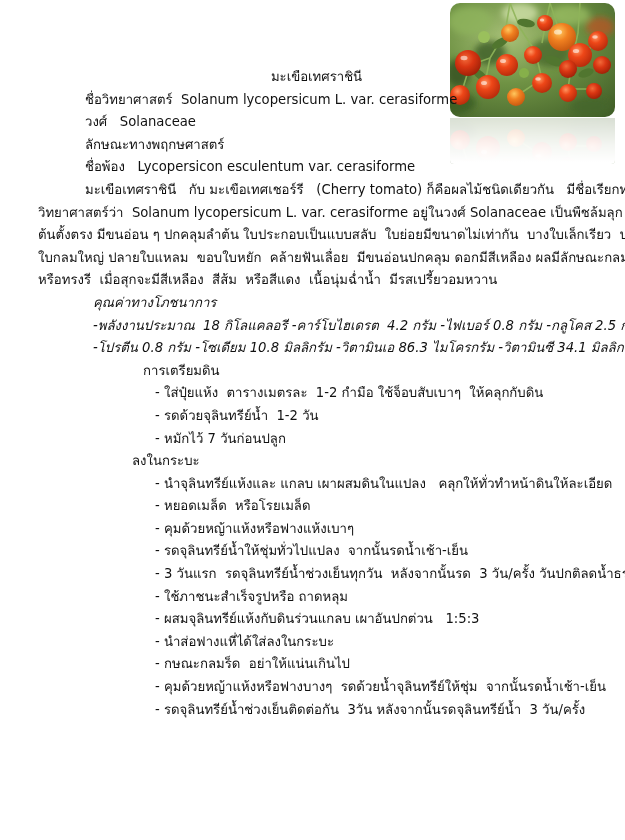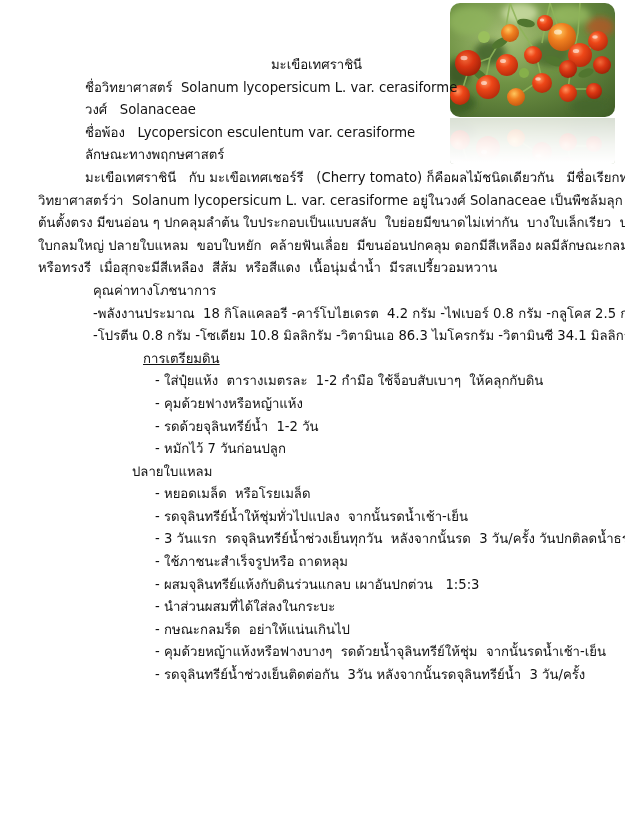--- a/index.html
+++ b/index.html
@@ -5,32 +5,32 @@
   html,body { margin:0; padding:0; }
   body {
     width:625px; height:840px;
     background:#ffffff;
     font-family:"DejaVu Sans","Liberation Sans",sans-serif;
     color:#111111;
   }
   .page { position:relative; width:625px; height:840px; overflow:hidden; background:#ffffff; }
 
   
-  .doc { position:absolute; left:38px; top:54px; width:557px; }
+  .doc { position:absolute; left:38px; top:66px; width:557px; }
   .line {
     height:22.6px; line-height:22.6px;
     font-size:13.2px;
     white-space:pre;
     color:#111111;
   }
   .center { text-align:center; }
   .i1 { padding-left:47px; }
   .bodyln { padding-left:0; }
-  .i2 { padding-left:55px; }
-  .i3 { padding-left:105px;text-decoration:underline; }
+  .i2 { padding-left:55px;font-style:italic; }
+  .i3 { padding-left:105px; }
   .bullet { padding-left:117px; }
   .g1 { padding-left:94px; }
   .g2 { padding-left:89px; }
 
   
   .photo-wrap {
     position:absolute; left:450px; top:3px; width:165px; height:114px;
     border-radius:10px; overflow:hidden;
   }
   .photo-wrap svg { display:block; }
@@ -240,40 +240,41 @@
         <ellipse cx="92" cy="17" rx="2.2" ry="1.5"></ellipse>
       </g>
     </svg></div>
     <div class="refl-fade"></div>
   </div>
 
   <div class="doc">
     <div class="line center">มะเขือเทศราชินี</div>
     <div class="line i1">ชื่อวิทยาศาสตร์  Solanum lycopersicum L. var. cerasiforme</div>
     <div class="line i1">วงศ์   Solanaceae</div>
+    <div class="line i1">ลักษณะทางพฤกษศาสตร์</div>
     <div class="line i1">ชื่อพ้อง   Lycopersicon esculentum var. cerasiforme</div>
-    <div class="line i1">ลักษณะทางพฤกษศาสตร์</div>
     <div class="line i1">มะเขือเทศราชินี   กับ มะเขือเทศเชอร์รี   (Cherry tomato) ก็คือผลไม้ชนิดเดียวกัน   มีชื่อเรียกทาง</div>
     <div class="line bodyln">วิทยาศาสตร์ว่า  Solanum lycopersicum L. var. cerasiforme อยู่ในวงศ์ Solanaceae เป็นพืชล้มลุก  ลำ</div>
     <div class="line bodyln">ต้นตั้งตรง มีขนอ่อน ๆ ปกคลุมลำต้น ใบประกอบเป็นแบบสลับ  ใบย่อยมีขนาดไม่เท่ากัน  บางใบเล็กเรียว  บาง</div>
     <div class="line bodyln">ใบกลมใหญ่ ปลายใบแหลม  ขอบใบหยัก  คล้ายฟันเลื่อย  มีขนอ่อนปกคลุม ดอกมีสีเหลือง ผลมีลักษณะกลมรี</div>
     <div class="line bodyln">หรือทรงรี  เมื่อสุกจะมีสีเหลือง  สีส้ม  หรือสีแดง  เนื้อนุ่มฉ่ำน้ำ  มีรสเปรี้ยวอมหวาน</div>
     <div class="line i2">คุณค่าทางโภชนาการ</div>
     <div class="line i2">-พลังงานประมาณ  18 กิโลแคลอรี -คาร์โบไฮเดรต  4.2 กรัม -ไฟเบอร์ 0.8 กรัม -กลูโคส 2.5 กรัม</div>
     <div class="line i2">-โปรตีน 0.8 กรัม -โซเดียม 10.8 มิลลิกรัม -วิตามินเอ 86.3 ไมโครกรัม -วิตามินซี 34.1 มิลลิกรัม</div>
     <div class="line i3">การเตรียมดิน</div>
     <div class="line bullet">- ใส่ปุ๋ยแห้ง  ตารางเมตรละ  1-2 กำมือ ใช้จ็อบสับเบาๆ  ให้คลุกกับดิน</div>
-    <div class="line bullet">- คุมด้วยฟางหรือหญ้าแห้ง</div>
     <div class="line bullet">- รดด้วยจุลินทรีย์น้ำ  1-2 วัน</div>
     <div class="line bullet">- หมักไว้ 7 วันก่อนปลูก</div>
-    <div class="line g1">ปลายใบแหลม</div>
+    <div class="line g1">ลงในกระบะ</div>
+    <div class="line bullet">- นำจุลินทรีย์แห้งและ แกลบ เผาผสมดินในแปลง   คลุกให้ทั่วทำหน้าดินให้ละเอียด</div>
     <div class="line bullet">- หยอดเมล็ด  หรือโรยเมล็ด</div>
+    <div class="line bullet">- คุมด้วยหญ้าแห้งหรือฟางแห้งเบาๆ</div>
     <div class="line bullet">- รดจุลินทรีย์น้ำให้ชุ่มทั่วไปแปลง  จากนั้นรดน้ำเช้า-เย็น</div>
     <div class="line bullet">- 3 วันแรก  รดจุลินทรีย์น้ำช่วงเย็นทุกวัน  หลังจากนั้นรด  3 วัน/ครั้ง วันปกติลดน้ำธรรมดา</div>
     <div class="line bullet">- ใช้ภาชนะสำเร็จรูปหรือ ถาดหลุม</div>
     <div class="line bullet">- ผสมจุลินทรีย์แห้งกับดินร่วนแกลบ เผาอันปกต่วน   1:5:3</div>
-    <div class="line bullet">- นำส่วนผสมที่ได้ใส่ลงในกระบะ</div>
+    <div class="line bullet">- นำส่อฟางแหี่ได้ใส่ลงในกระบะ</div>
     <div class="line bullet">- กษณะกลมร็ด  อย่าให้แน่นเกินไป</div>
     <div class="line bullet">- คุมด้วยหญ้าแห้งหรือฟางบางๆ  รดด้วยน้ำจุลินทรีย์ให้ชุ่ม  จากนั้นรดน้ำเช้า-เย็น</div>
     <div class="line bullet">- รดจุลินทรีย์น้ำช่วงเย็นติดต่อกัน  3วัน หลังจากนั้นรดจุลินทรีย์น้ำ  3 วัน/ครั้ง</div>
   </div>
 
 </div>
 
 </body></html>

